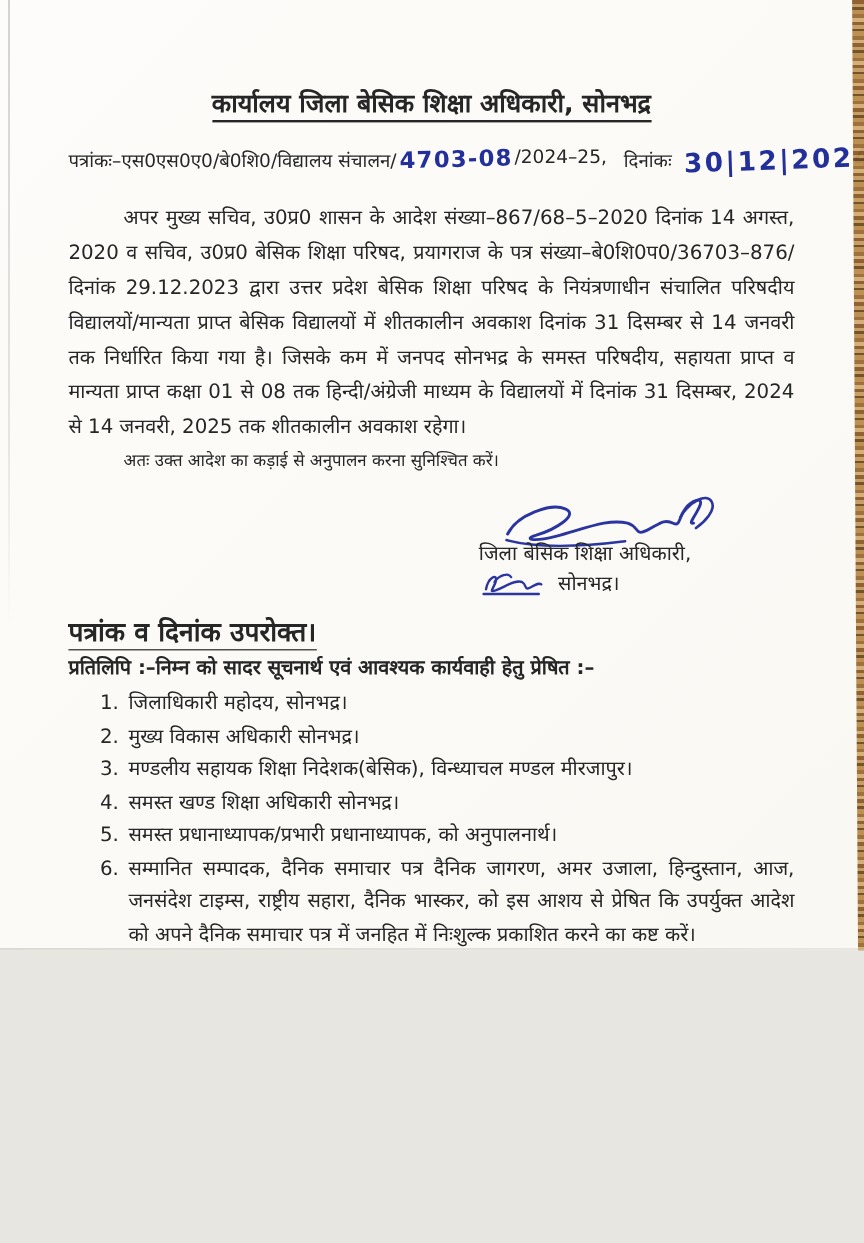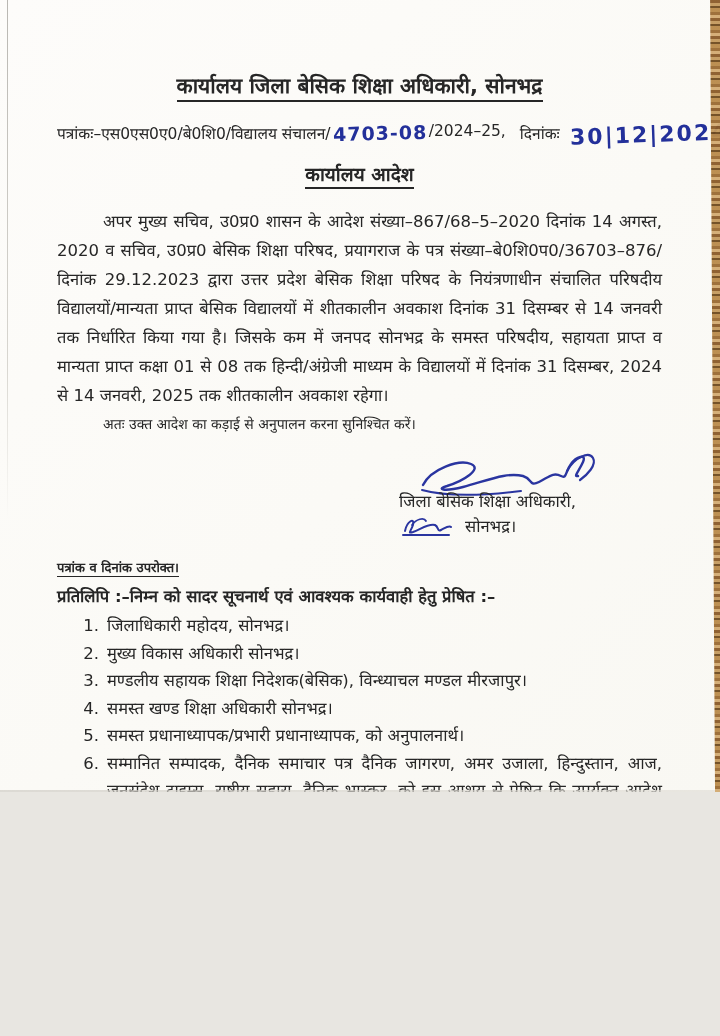--- a/index.html
+++ b/index.html
@@ -61,21 +61,21 @@
     font-size:14px;line-height:29px;padding-left:46px;
   }
   .sig-block{
     width:215px;margin:10px 48px 0 auto;
     font-size:16.5px;line-height:25px;position:relative;
   }
   .sig-svg{display:block;margin:0 0 -12px 18px;}
   .sig-row{display:flex;align-items:flex-start;}
   .initials-svg{margin-right:8px;}
   .copy-heading{
-    margin-top:16px;font-size:13px;font-weight:bold;line-height:26px;
+    margin-top:16px;font-size:22px;font-weight:bold;line-height:26px;
   }
   .copy-heading span{border-bottom:1.5px solid #262626;padding-bottom:1px;}
   .copy-intro{font-size:16.5px;line-height:27px;margin-top:2px;font-weight:bold;}
   .copy-list{margin-top:2px;}
   .copy-item{display:flex;font-size:16.5px;line-height:27.5px;}
   .copy-num{flex:none;width:26px;text-align:right;padding-right:8px;margin-left:16px;}
   .copy-text{flex:1;text-align:justify;}
   .sig-block-2{
     width:215px;margin:14px 62px 0 auto;
     font-size:16.5px;line-height:25px;
@@ -95,23 +95,20 @@
   </div>
 
   <div class="ref-line">
     <span>पत्रांकः–एस0एस0ए0/बे0शि0/विद्यालय संचालन/</span>
       <span class="hw hw-number">4703-08</span>
       <span>/2024–25,</span>
     <span class="ref-date-label">दिनांकः</span>
     <span class="hw hw-date">30|12|2024</span>
   </div>
 
-  <div class="order-heading">
-    <span>कार्यालय आदेश</span>
-  </div>
 
   <div class="body-par">अपर मुख्य सचिव, उ0प्र0 शासन के आदेश संख्या–867/68–5–2020 दिनांक 14 अगस्त, 2020 व सचिव, उ0प्र0 बेसिक शिक्षा परिषद, प्रयागराज के पत्र संख्या–बे0शि0प0/36703–876/ दिनांक 29.12.2023 द्वारा उत्तर प्रदेश बेसिक शिक्षा परिषद के नियंत्रणाधीन संचालित परिषदीय विद्यालयों/मान्यता प्राप्त बेसिक विद्यालयों में शीतकालीन अवकाश दिनांक 31 दिसम्बर से 14 जनवरी तक निर्धारित किया गया है। जिसके कम में जनपद सोनभद्र के समस्त परिषदीय, सहायता प्राप्त व मान्यता प्राप्त कक्षा 01 से 08 तक हिन्दी/अंग्रेजी माध्यम के विद्यालयों में दिनांक 31 दिसम्बर, 2024 से 14 जनवरी, 2025 तक शीतकालीन अवकाश रहेगा।</div>
 
   <div class="closing-line">अतः उक्त आदेश का कड़ाई से अनुपालन करना सुनिश्चित करें।</div>
 
   <div class="sig-block">
     <svg class="sig-svg blue-ink" width="190" height="52" viewBox="0 0 190 52">
       <path stroke-width="2.4" d="M6 36 C14 20 42 10 54 15 C66 20 46 32 30 37 C19 40 26 43 46 38 C72 31 90 23 106 27 C116 30 112 38 122 33 C132 28 136 23 144 27 C150 30 148 23 154 15 C159 8 170 4 166 13 C162 22 156 28 161 27"></path>
       <path stroke-width="2.2" d="M150 22 C158 8 172 2 176 9 C180 16 170 26 163 31"></path>
       <path stroke-width="2" d="M5 41 C34 49 72 46 104 42"></path>

